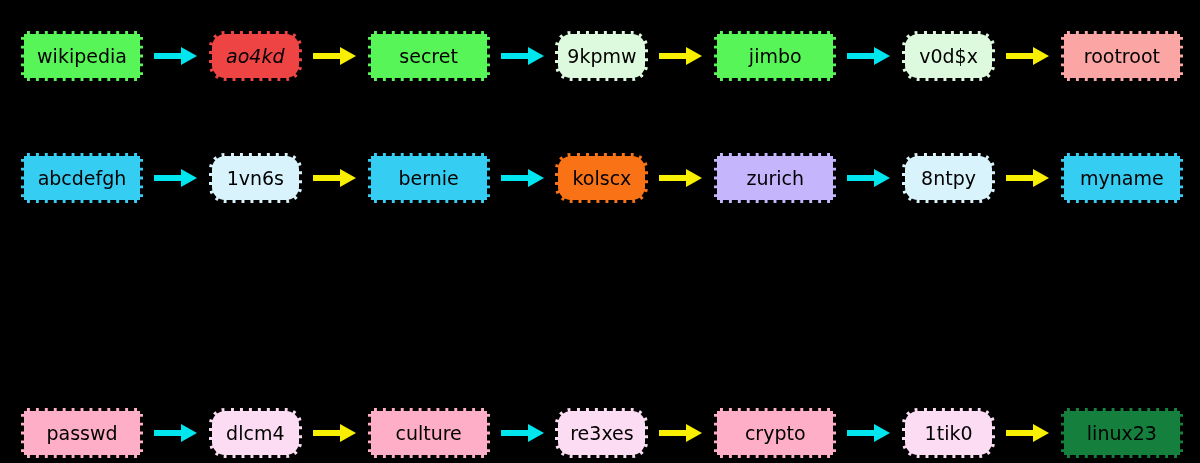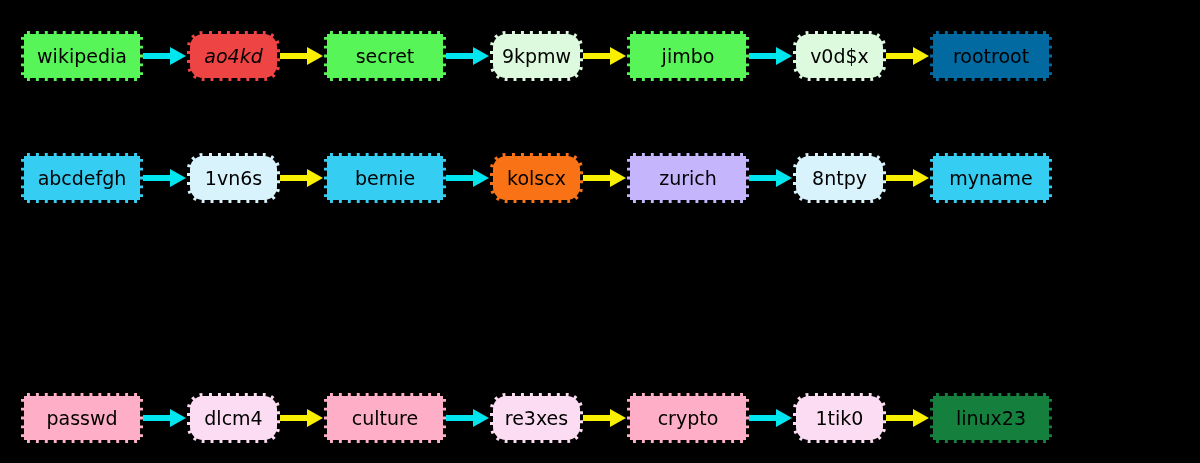--- a/index.html
+++ b/index.html
@@ -15,25 +15,25 @@
     overflow: hidden;
     font-family: "DejaVu Sans", "Liberation Sans", sans-serif;
   }
   .chain-row {
     position: absolute;
     left: 21px;
     width: 1162px;
     height: 50px;
     display: flex;
     align-items: center;
-    justify-content: flex-start;
+    justify-content: space-between;
   }
   #chain-0 { top: 31px; }
   #chain-1 { top: 153px; }
-  #chain-2 { top: 393px; }
+  #chain-2 { top: 408px; }
   .node {
     box-sizing: border-box;
     height: 50px;
     border: 3px dashed #000000; 
     display: flex;
     align-items: center;
     justify-content: center;
     font-size: 19px;
     color: #000000;
     flex: 0 0 auto;
@@ -77,21 +77,21 @@
       </div>
       <svg width="44" height="20" viewBox="0 0 44 20" class="arrow">
         <path d="M0,7 L27,7 L27,1 L43,10 L27,19 L27,13 L0,13 Z" fill="#00e6ee"></path>
       </svg>
       <div class="node round" style="background: rgb(222, 250, 222);">
         <span>v0d$x</span>
       </div>
       <svg width="44" height="20" viewBox="0 0 44 20" class="arrow">
         <path d="M0,7 L27,7 L27,1 L43,10 L27,19 L27,13 L0,13 Z" fill="#f8f000"></path>
       </svg>
-      <div class="node rect" style="background: #0369a1;">
+      <div class="node rect" style="background: #fca5a5;">
         <span>rootroot</span>
       </div>
     </div>
   <div class="chain-row" id="chain-1">
       <div class="node rect" style="background: rgb(53, 206, 242);">
         <span>abcdefgh</span>
       </div>
       <svg width="44" height="20" viewBox="0 0 44 20" class="arrow">
         <path d="M0,7 L27,7 L27,1 L43,10 L27,19 L27,13 L0,13 Z" fill="#00e6ee"></path>
       </svg>

